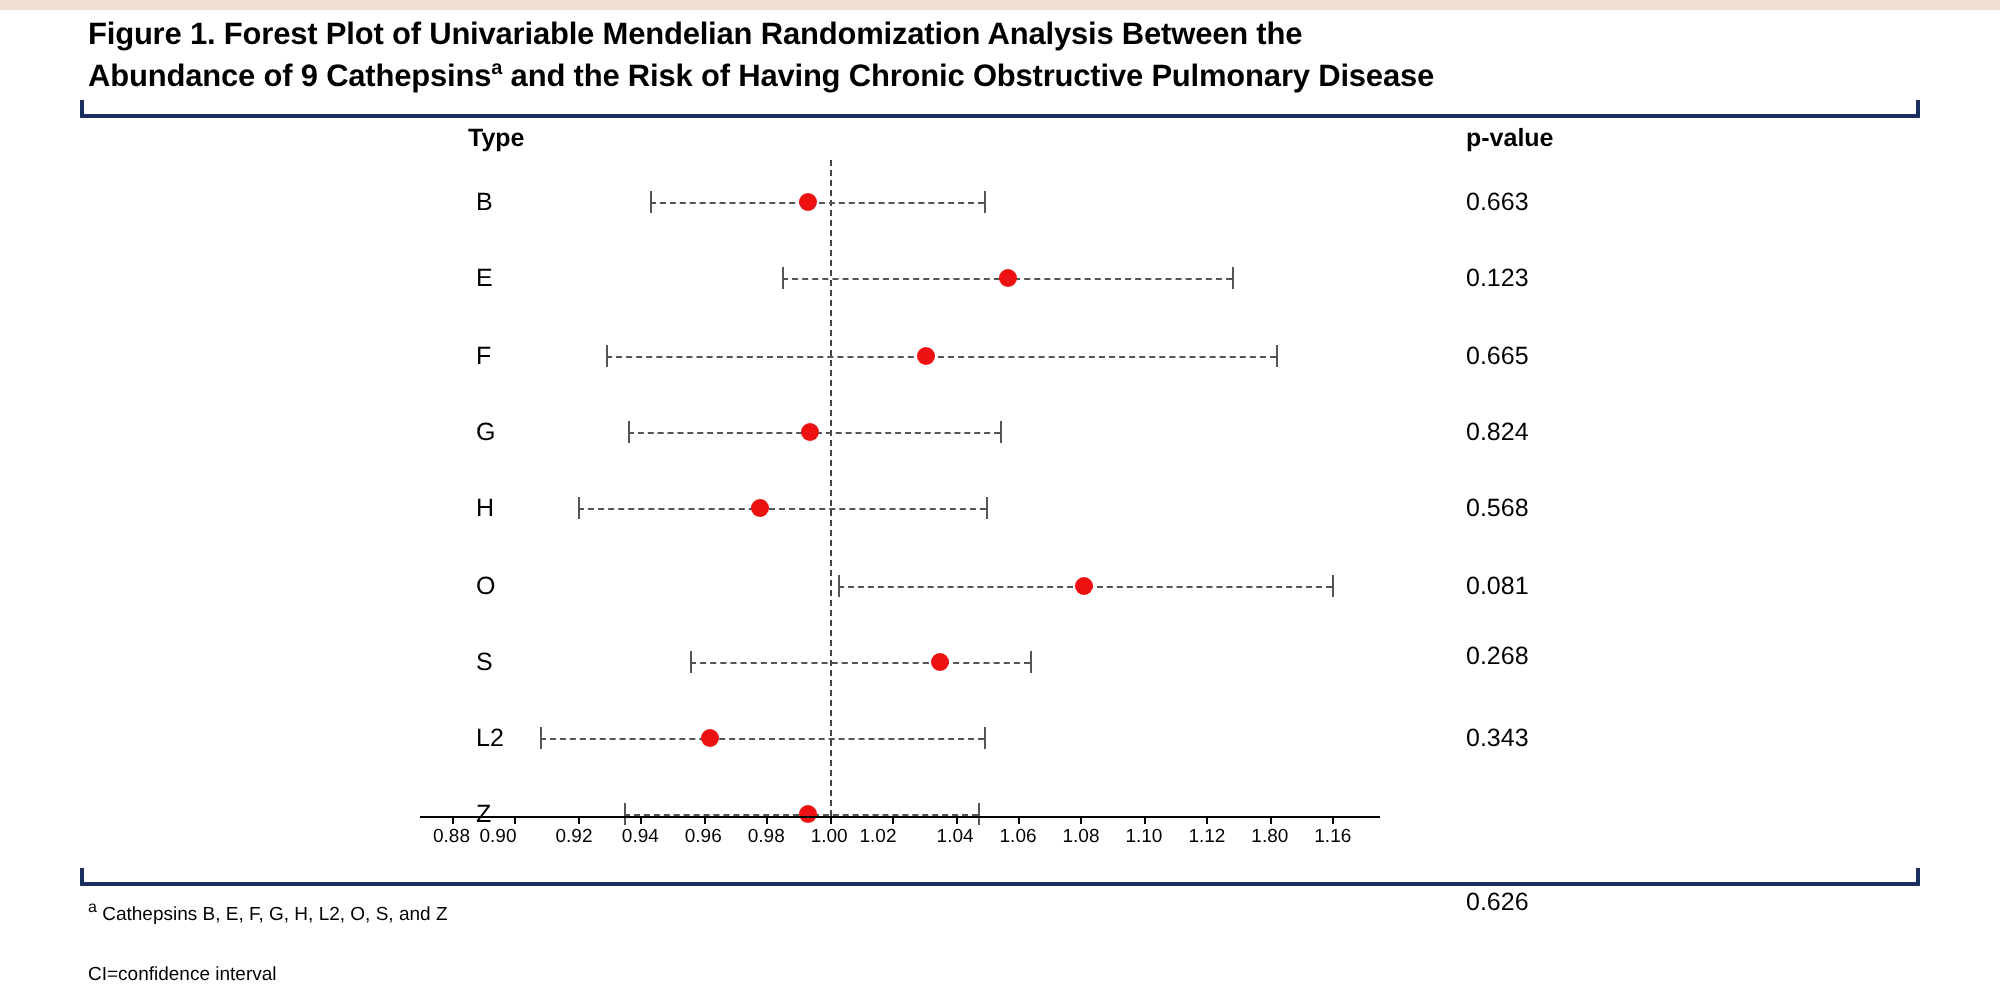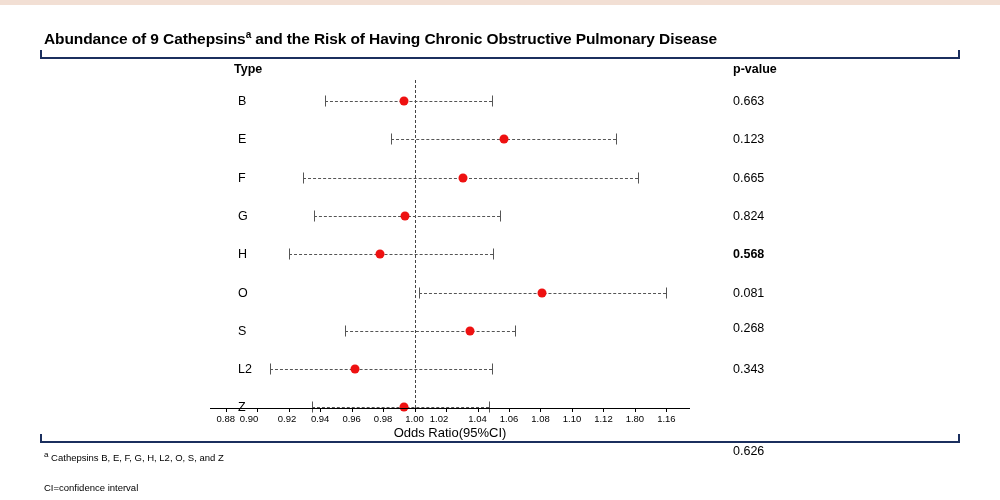--- a/index.html
+++ b/index.html
@@ -157,21 +157,21 @@
   .footnote-a { top: 452px; }
   .footnote-b { top: 482px; }
 </style>
 </head>
 <body>
 
 <div class="page">
   <div class="top-strip"></div>
 
   <div class="title">
-    <br>
+    <span>Figure 1. Forest Plot of Univariable Mendelian Randomization Analysis Between the</span><br>
     <span>Abundance of 9 Cathepsins</span><sup>a</sup><span> and the Risk of Having Chronic Obstructive Pulmonary Disease</span>
   </div>
 
   <div class="rule rule-top"></div>
   <div class="rule-cap" style="left:40px; top:50px;"></div>
   <div class="rule-cap" style="left:958px; top:50px;"></div>
 
   <div class="col-head col-head-type">Type</div>
   <div class="col-head col-head-pval">p-value</div>
 
@@ -200,21 +200,21 @@
       <div class="ci-line" style="left: 313.869px; width: 185.705px; top: 215.9px;"></div>
       <div class="ci-cap" style="left: 313.869px; top: 215.9px;"></div>
       <div class="ci-cap" style="left: 499.574px; top: 215.9px;"></div>
       <div class="point" style="left: 405.148px; top: 215.9px; background: rgb(238, 17, 17);"></div>
       <div class="row-pval" style="top: 215.9px;">0.824</div>
       <div class="row-label" style="left: 238px; top: 254.2px;">H</div>
       <div class="ci-line" style="left: 288.689px; width: 204.59px; top: 254.2px;"></div>
       <div class="ci-cap" style="left: 288.689px; top: 254.2px;"></div>
       <div class="ci-cap" style="left: 493.279px; top: 254.2px;"></div>
       <div class="point" style="left: 379.967px; top: 254.2px; background: rgb(238, 17, 17);"></div>
-      <div class="row-pval" style="top: 254.2px; font-weight: bold;">0.568</div>
+      <div class="row-pval" style="top: 254.2px;">0.568</div>
       <div class="row-label" style="left: 238px; top: 292.5px;">O</div>
       <div class="ci-line" style="left: 419.311px; width: 247.082px; top: 292.5px;"></div>
       <div class="ci-cap" style="left: 419.311px; top: 292.5px;"></div>
       <div class="ci-cap" style="left: 666.393px; top: 292.5px;"></div>
       <div class="point" style="left: 542.066px; top: 292.5px; background: rgb(238, 17, 17);"></div>
       <div class="row-pval" style="top: 292.5px;">0.081</div>
       <div class="row-label" style="left: 238px; top: 330.8px;">S</div>
       <div class="ci-line" style="left: 345.344px; width: 169.967px; top: 330.8px;"></div>
       <div class="ci-cap" style="left: 345.344px; top: 330.8px;"></div>
       <div class="ci-cap" style="left: 515.311px; top: 330.8px;"></div>
@@ -260,21 +260,20 @@
       <div class="axis-ticklabel" style="left: 540.492px;">1.08</div>
       <div class="axis-tick" style="left: 571.967px;"></div>
       <div class="axis-ticklabel" style="left: 571.967px;">1.10</div>
       <div class="axis-tick" style="left: 603.443px;"></div>
       <div class="axis-ticklabel" style="left: 603.443px;">1.12</div>
       <div class="axis-tick" style="left: 634.918px;"></div>
       <div class="axis-ticklabel" style="left: 634.918px;">1.80</div>
       <div class="axis-tick" style="left: 666.393px;"></div>
       <div class="axis-ticklabel" style="left: 666.393px;">1.16</div>
     </div>
-  <div class="axis-title">Odds Ratio(95%CI)</div>
 
   <div class="rule rule-bottom"></div>
   <div class="rule-cap" style="left:40px; top:434px;"></div>
   <div class="rule-cap" style="left:958px; top:434px;"></div>
 
   <div class="footnote footnote-a"><sup>a</sup><span> Cathepsins B, E, F, G, H, L2, O, S, and Z</span></div>
   <div class="footnote footnote-b">CI=confidence interval</div>
 </div>
 
 </body></html>

